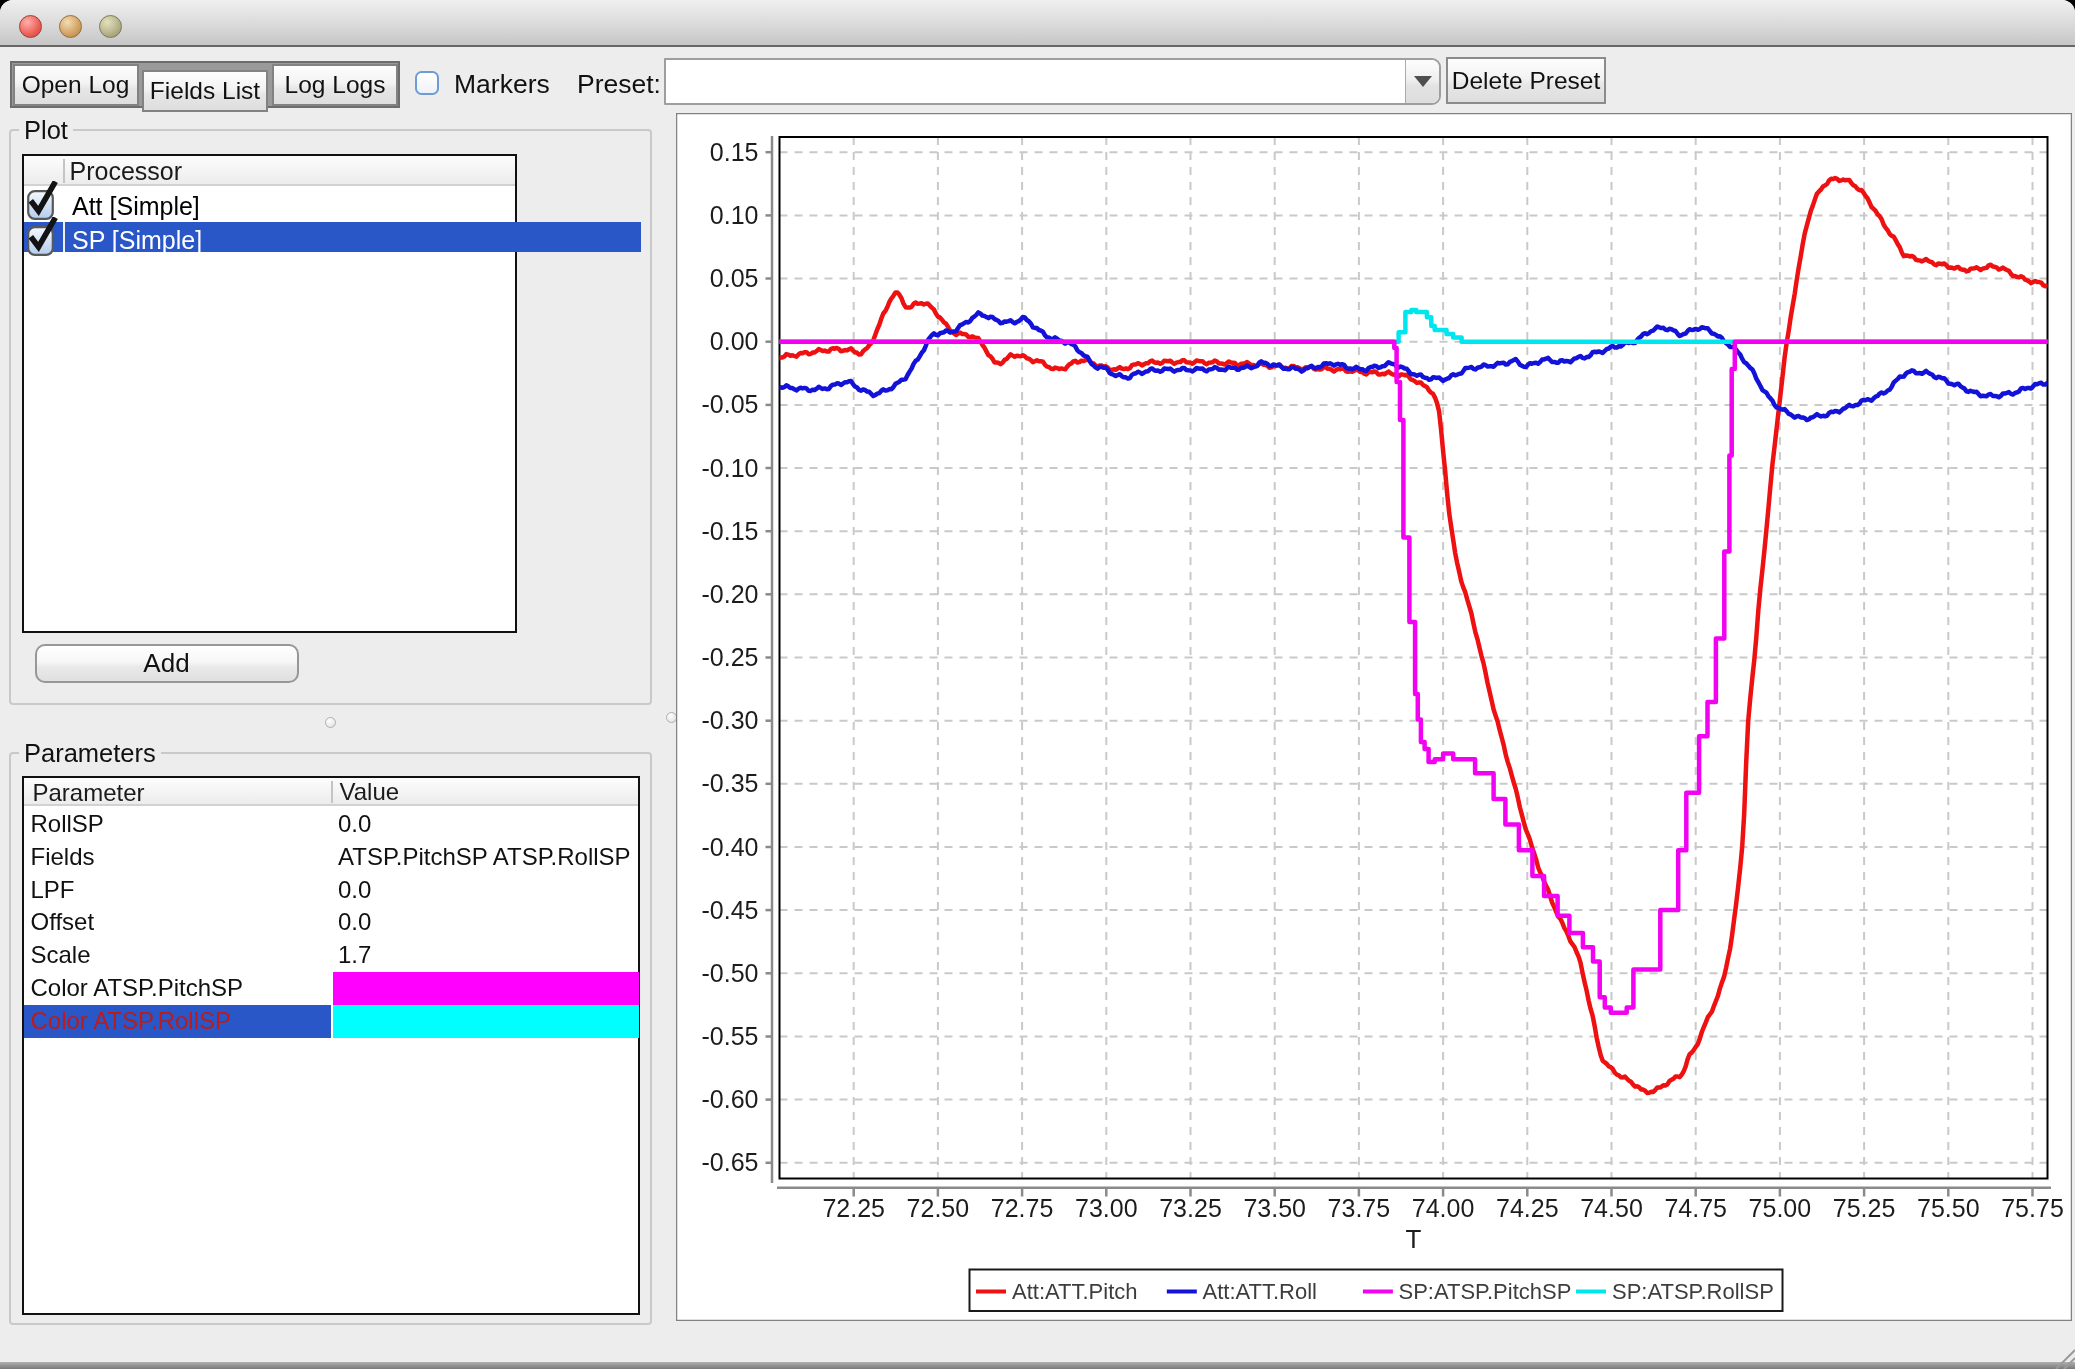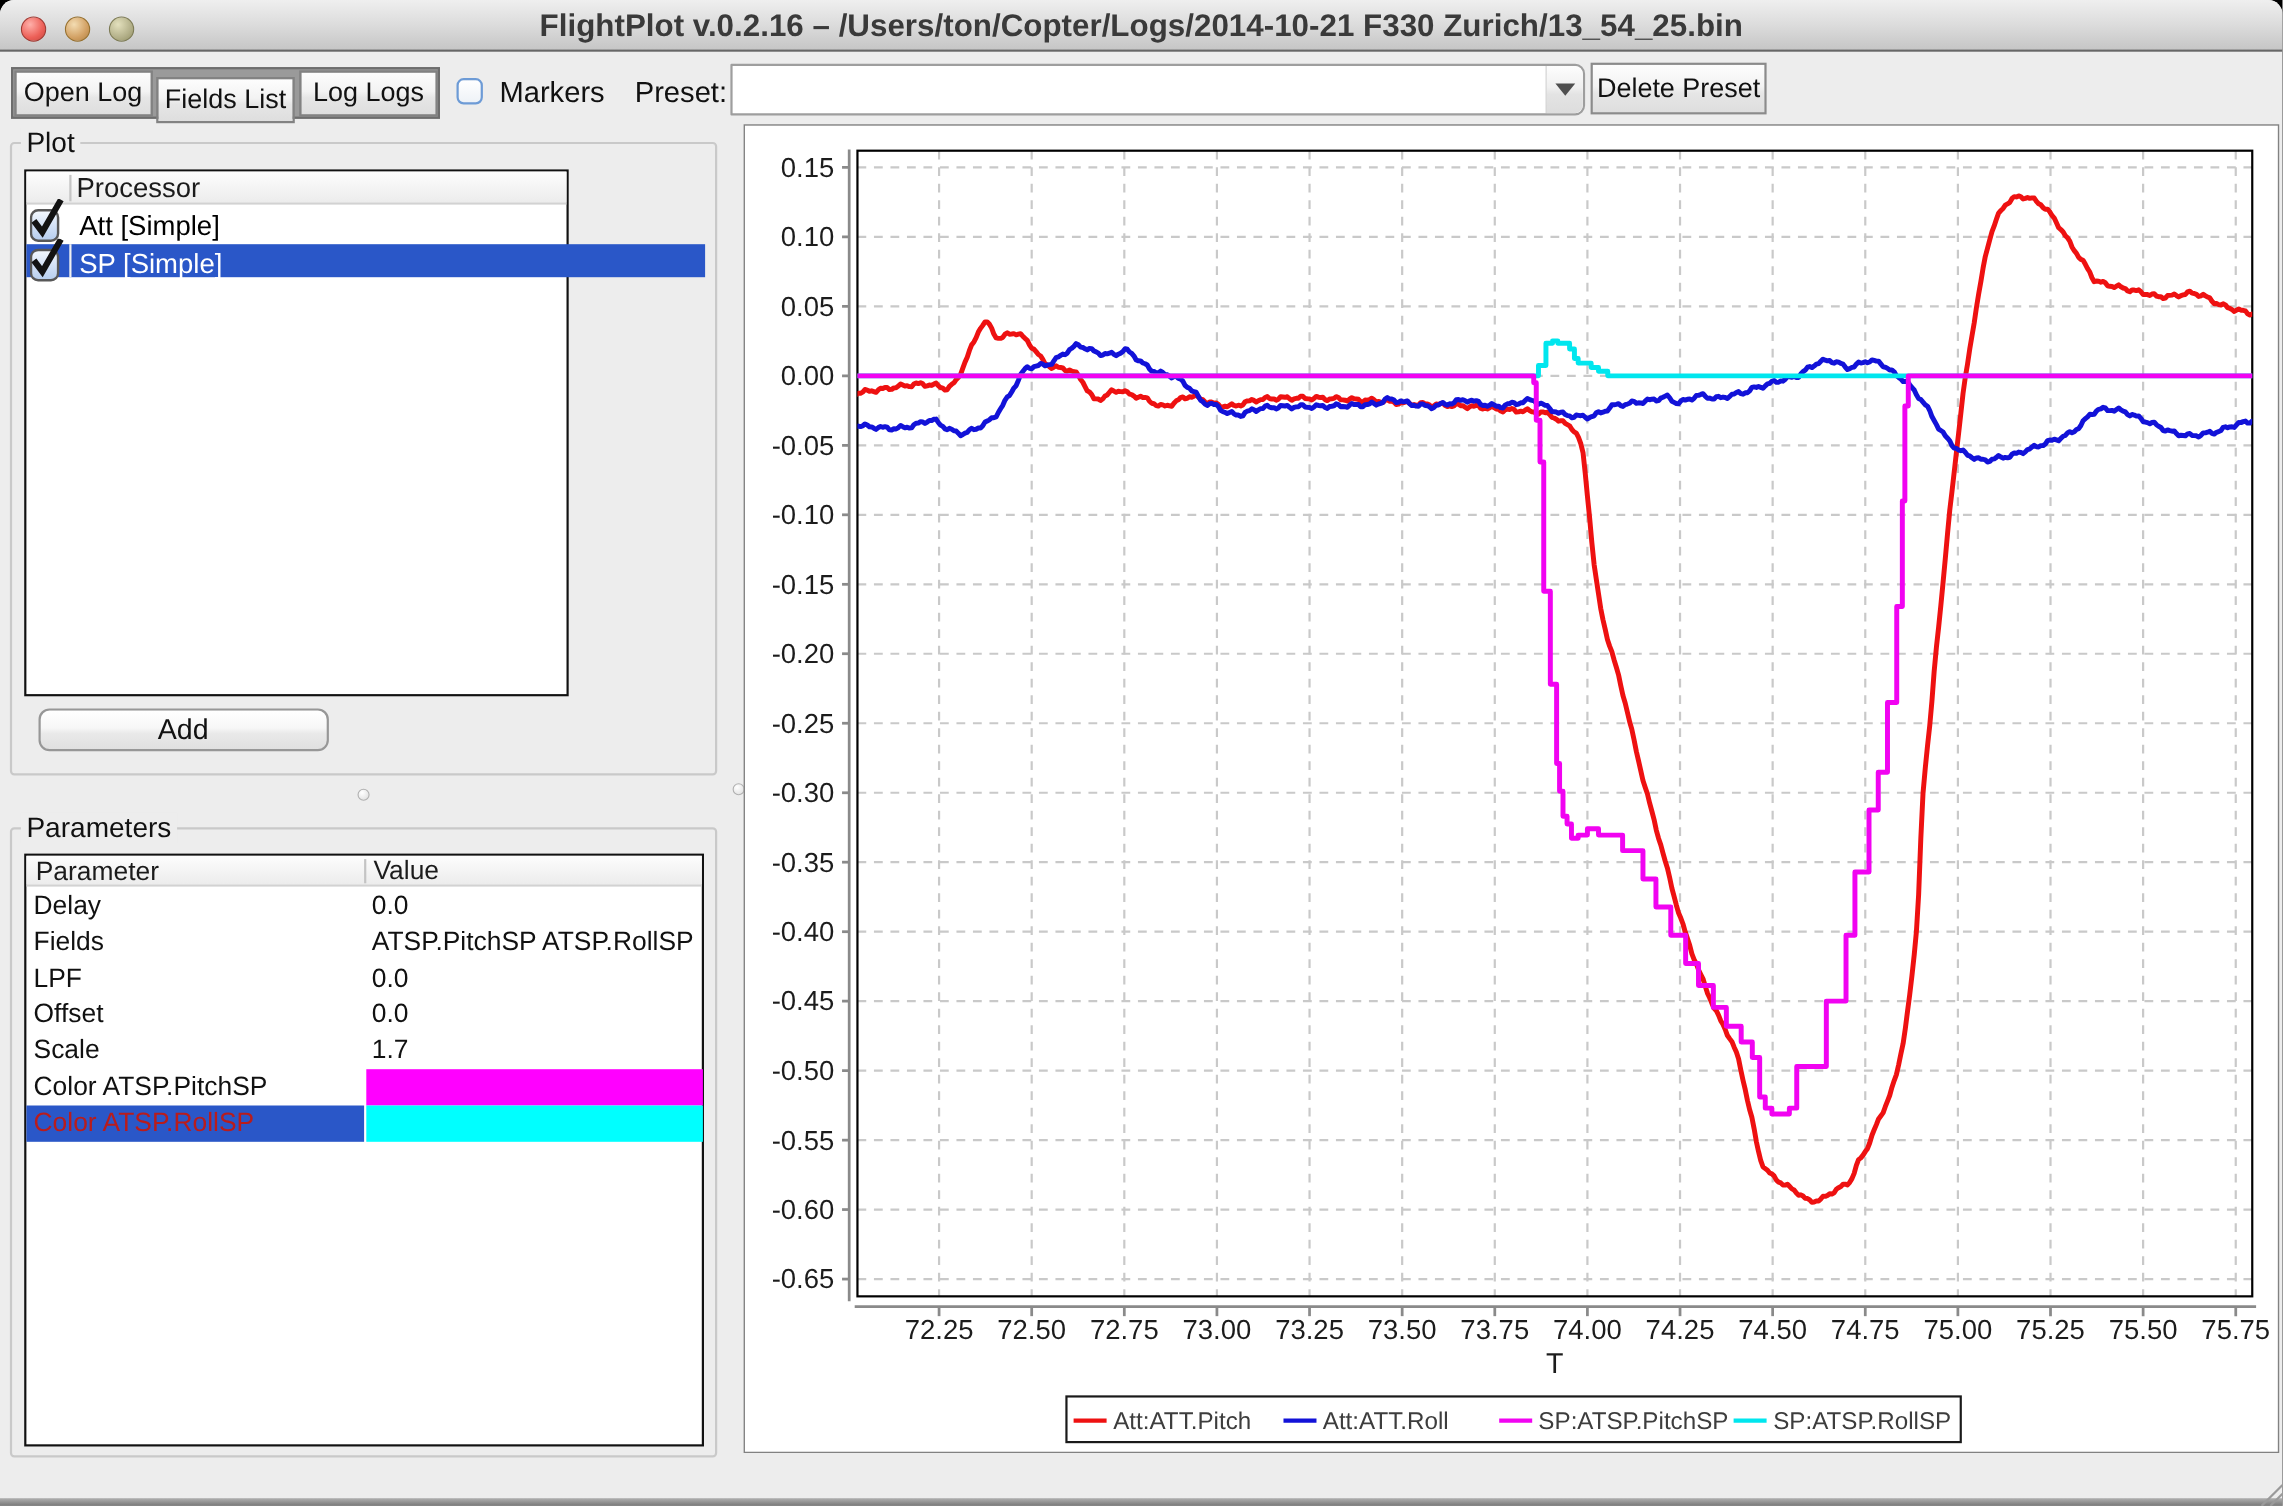--- a/index.html
+++ b/index.html
@@ -1,18 +1,17 @@
 <!DOCTYPE html>
 <html><head><meta charset="utf-8"><style>*{margin:0;padding:0;box-sizing:border-box}body{width:2075px;height:1369px;background:#000;font-family:"Liberation Sans",sans-serif;position:relative;overflow:hidden}.abs{position:absolute}.win{position:absolute;left:0;top:0;width:2075px;height:1369px;background:#ededed;border-radius:13px 13px 0 0;overflow:hidden}.tb{position:absolute;left:0;top:0;width:2075px;height:47px;background:linear-gradient(180deg,#efefef 0%,#dcdcdc 50%,#c6c6c6 100%);border-bottom:2px solid #676767}.light{position:absolute;border-radius:50%;width:23px;height:23px;top:15px}.btn{position:absolute;border:2px solid #828282;background:linear-gradient(180deg,#fdfdfd 0%,#f3f3f3 45%,#e6e6e6 60%,#dedede 100%);display:flex;align-items:center;justify-content:center;font-size:24.5px;color:#111}.rbtn{position:absolute;border:2px solid #979797;border-radius:10px;background:linear-gradient(180deg,#ffffff 0%,#f7f7f7 45%,#e9e9e9 60%,#e0e0e0 100%);display:flex;align-items:center;justify-content:center;font-size:26px;color:#111}.fs{position:absolute;border:2px solid #c9c9c9;border-radius:4px}.fst{position:absolute;background:#ededed;font-size:25.5px;color:#111;padding:0 5px;line-height:28px}.tbl{position:absolute;background:#fff;border:2px solid #111}.thead{position:absolute;left:0;top:0;right:0;background:linear-gradient(180deg,#fdfdfd,#ececec);border-bottom:2px solid #d2d2d2;color:#1b1b1b;font-size:25px}.dot{position:absolute;width:11px;height:11px;border-radius:50%;border:1.5px solid #b0b0b0;background:radial-gradient(circle at 35% 30%,#ffffff,#dcdcdc)}t{position:absolute;white-space:pre;font-size:25px;color:#111}</style></head><body>
 <div class="win">
     <div class="tb"></div>
     <div class="light" style="left:19.2px;background:radial-gradient(circle at 35% 30%,#ffb0aa,#ec5f57 60%,#c44840);border:1px solid #a03b34"></div>
     <div class="light" style="left:58.5px;background:radial-gradient(circle at 35% 30%,#f3dcb2,#d2a063 60%,#ad7f42);border:1px solid #96702f"></div>
     <div class="light" style="left:99.1px;background:radial-gradient(circle at 35% 30%,#e3e0bd,#b3b089 60%,#908e62);border:1px solid #7d7b55"></div>
-    <div class="abs" style="left:0;top:8px;width:2075px;text-align:center;font-size:28.5px;font-weight:bold;color:#3a3a3a">FlightPlot v.0.2.16 – /Users/ton/Copter/Logs/2014-10-21 F330 Zurich/13_54_25.bin</div>
     <div class="abs" style="left:10px;top:61px;width:390px;height:47px;background:#9a9a9a;border:2px solid #6d6d6d"></div>
     <div class="btn" style="left:12.5px;top:63.5px;width:126px;height:42px">Open Log</div>
     <div class="btn" style="left:142px;top:70px;width:126px;height:42px">Fields List</div>
     <div class="btn" style="left:272px;top:63.5px;width:126px;height:42px">Log Logs</div>
     <div class="abs" style="left:414.5px;top:70.5px;width:24px;height:24px;border:2.5px solid #6d9bd6;border-radius:6.5px;background:linear-gradient(180deg,#ffffff,#eef2f7)"></div>
     <t style="left:454px;top:69px;font-size:26.5px">Markers</t>
     <t style="left:577px;top:69px;font-size:26.5px">Preset:</t>
     <div class="abs" style="left:664px;top:57.5px;width:777px;height:47px;border:2px solid #9e9e9e;border-radius:1px 9px 9px 1px;background:#fff"></div>
     <div class="abs" style="left:1405px;top:59.5px;width:34px;height:43px;border-left:1.5px solid #ababab;border-radius:0 8px 8px 0;background:linear-gradient(180deg,#fdfdfd 0%,#f0f0f0 45%,#e3e3e3 60%,#dddddd 100%)"></div>
     <div class="abs" style="left:1414px;top:76px;width:0;height:0;border-left:9px solid transparent;border-right:9px solid transparent;border-top:11px solid #4f4f4f"></div>
@@ -55,21 +54,21 @@
     <div class="dot" style="left:324.5px;top:717px"></div>
     <div class="dot" style="left:666px;top:712px"></div>
     <div class="fs" style="left:9px;top:752px;width:643px;height:573px"></div>
     <div class="fst" style="left:19px;top:739px">Parameters</div>
     <div class="tbl" style="left:21.5px;top:776px;width:618px;height:539px">
       <div class="thead" style="height:28px;font-size:24px">
         <span style="position:absolute;left:9px;top:1px">Parameter</span>
         <span style="position:absolute;left:316px;top:0px">Value</span>
         <div style="position:absolute;left:307px;top:3px;width:2px;height:22px;background:#c4c4c4"></div>
       </div>
-      <t style="left:7px;top:32.0px;font-size:24px">Delay</t>
+      <t style="left:7px;top:32.0px;font-size:24px">RollSP</t>
       <t style="left:314.5px;top:32.0px;font-size:24px">0.0</t>
       <t style="left:7px;top:64.8px;font-size:24px">Fields</t>
       <t style="left:314.5px;top:64.8px;font-size:24px">ATSP.PitchSP ATSP.RollSP</t>
       <t style="left:7px;top:97.6px;font-size:24px">LPF</t>
       <t style="left:314.5px;top:97.6px;font-size:24px">0.0</t>
       <t style="left:7px;top:130.4px;font-size:24px">Offset</t>
       <t style="left:314.5px;top:130.4px;font-size:24px">0.0</t>
       <t style="left:7px;top:163.2px;font-size:24px">Scale</t>
       <t style="left:314.5px;top:163.2px;font-size:24px">1.7</t>
       <t style="left:7px;top:196.0px;font-size:24px">Color ATSP.PitchSP</t>

